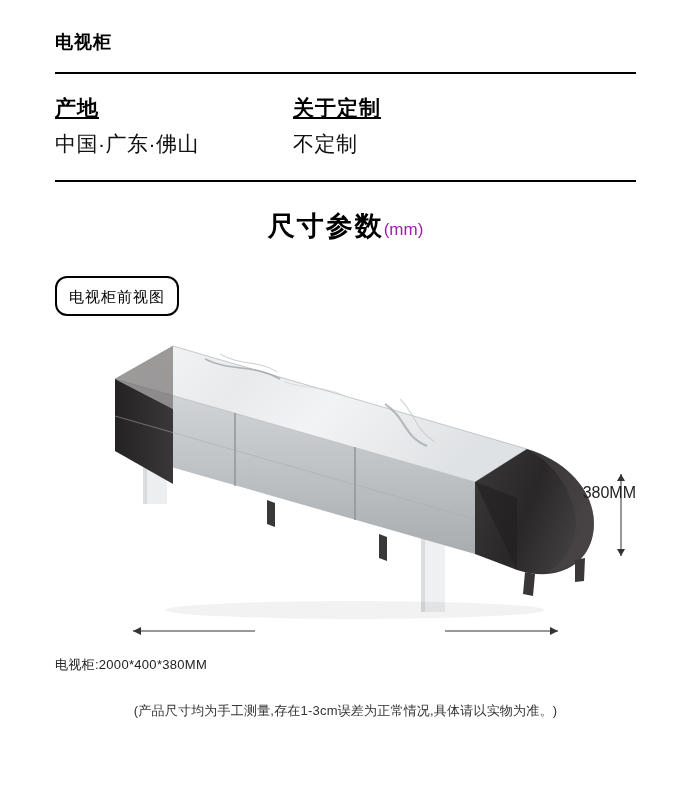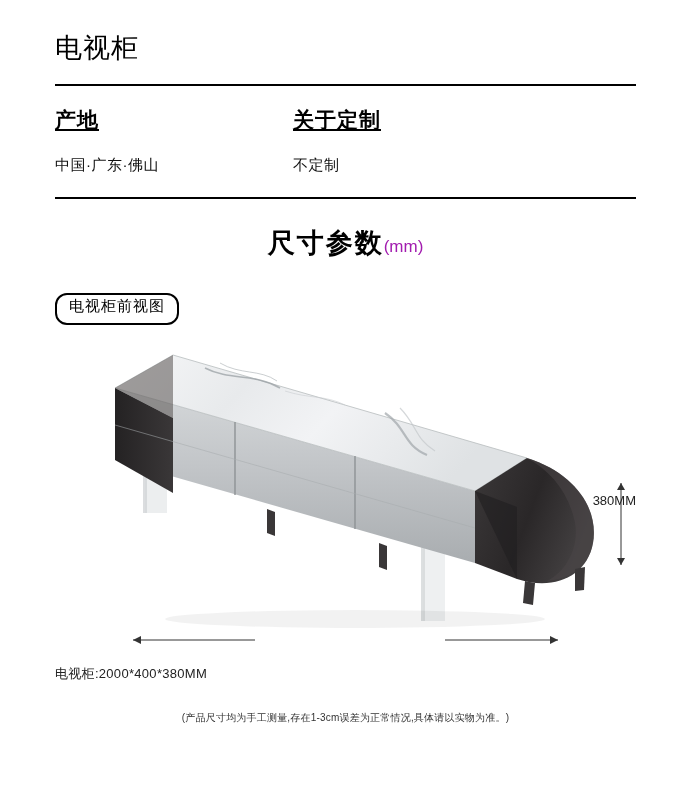--- a/index.html
+++ b/index.html
@@ -30,22 +30,22 @@
   }
   .model-code {
     font-size: 42px;
     font-weight: bold;
     letter-spacing: -1px;
     font-family: "DejaVu Sans", sans-serif;
     color: #000;
     width: 238px;
   }
   .product-type {
-    font-size: 27px;
-    font-weight: normal;
+    font-size: 18px;
+    font-weight: bold;
     color: #000;
     letter-spacing: 1px;
   }
 
   .divider {
     height: 2px;
     background: #000;
     margin-top: 18px;
   }
 
@@ -57,23 +57,23 @@
   .info-col { width: 238px; }
   .info-col.second { width: auto; }
   .info-title {
     font-size: 21px;
     font-weight: bold;
     color: #000;
     letter-spacing: 1px;
     text-decoration: underline;
   }
   .info-value {
-    font-size: 15px;
+    font-size: 21px;
     color: #111;
-    margin-top: 22px;
+    margin-top: 8px;
     letter-spacing: 0.5px;
   }
 
   .divider2 {
     height: 2px;
     background: #000;
     margin-top: 22px;
   }
 
   
@@ -90,55 +90,55 @@
   .size-heading .unit {
     font-size: 17px;
     color: #a21caf;
     font-family: "Liberation Sans", sans-serif;
   }
 
   .view-tag {
     display: inline-block;
     border: 2px solid #000;
     border-radius: 12px;
-    padding: 2px 12px 7px;
+    padding: 10px 12px 7px;
     font-size: 15px;
     letter-spacing: 1px;
     margin-top: 32px;
     background: #fff;
     color: #000;
   }
 
   
   .illustration {
     position: relative;
     width: 581px;
     height: 330px;
     margin-top: 8px;
   }
   .illustration svg { display: block; }
 
   .dim-height-label {
     position: absolute;
     right: 0;
     top: 160px;
-    font-size: 13px;
+    font-size: 16px;
     color: #222;
     font-family: "Liberation Sans", sans-serif;
   }
 
   .caption-spec {
     font-size: 13px;
     color: #222;
     margin-top: 2px;
     letter-spacing: 0.3px;
   }
   .note {
     text-align: center;
-    font-size: 10px;
+    font-size: 13px;
     color: #333;
     margin-top: 28px;
     letter-spacing: 0.2px;
   }
 </style>
 </head>
 <body>
 
 <div class="page">
 

